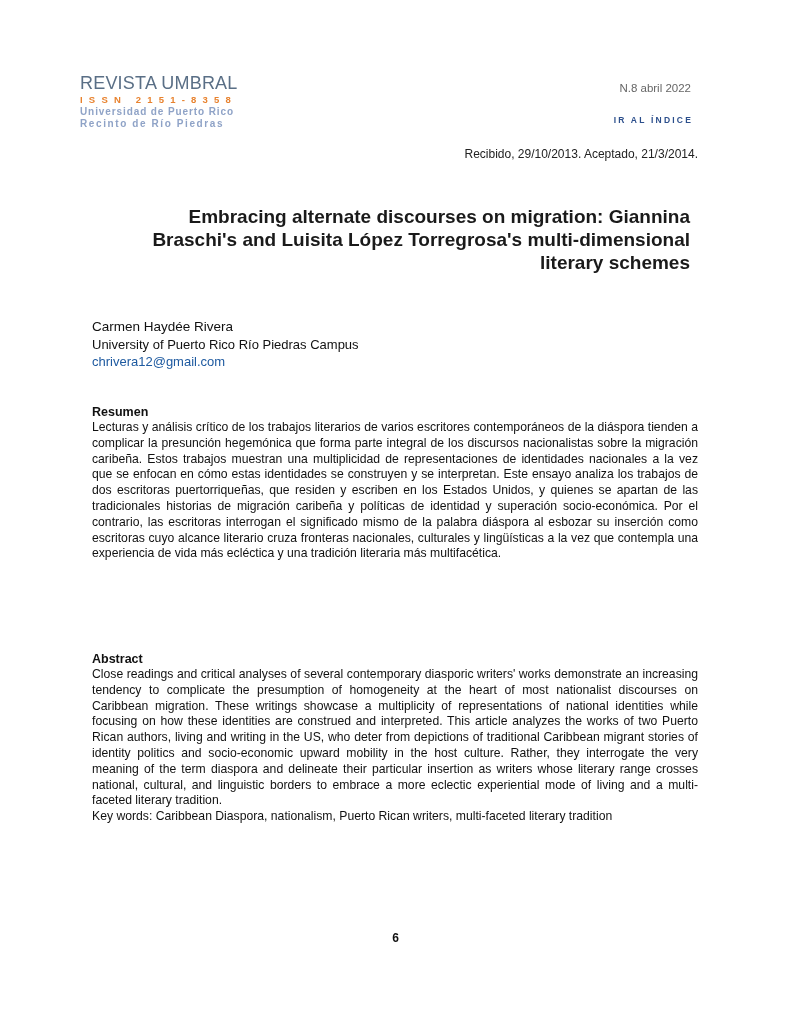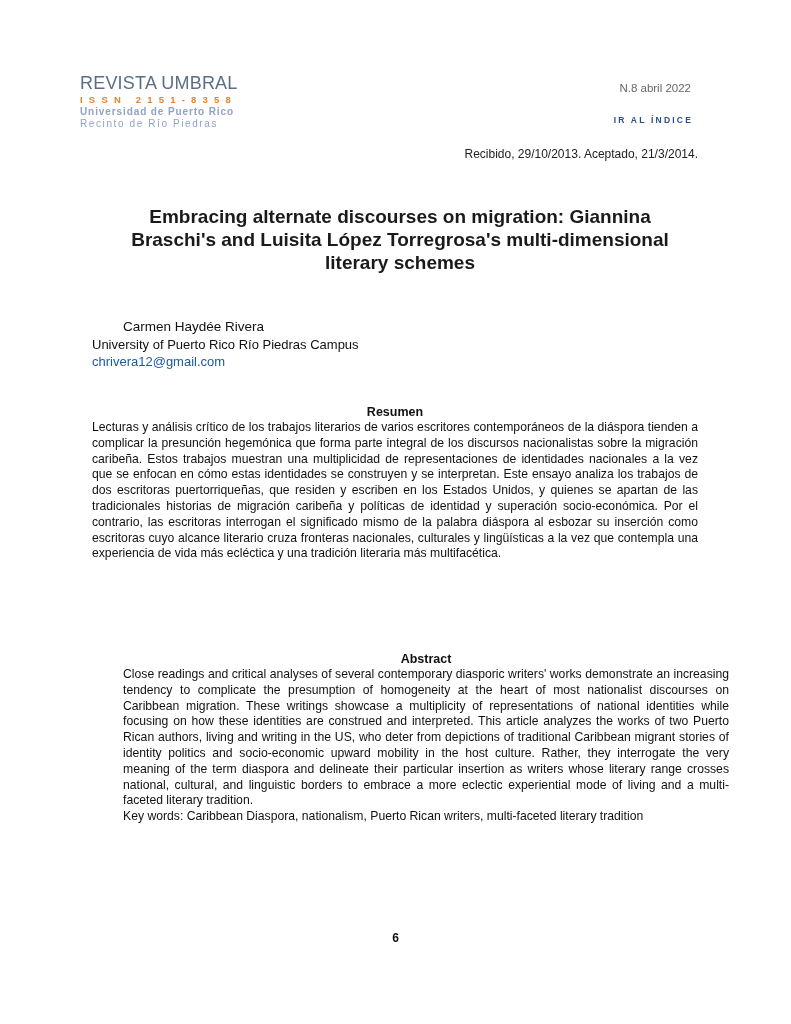--- a/index.html
+++ b/index.html
@@ -1,33 +1,33 @@
 <!DOCTYPE html>
 <html><head>
   <meta charset="utf-8">
   <style>
     html, body { margin: 0; padding: 0; background: #ffffff; }
     body { width: 791px; height: 1024px; position: relative; overflow: hidden; font-family: "Liberation Sans", sans-serif; color: #111; }
     .logo { position: absolute; left: 80px; top: 74px; line-height: 1; }
     .logo-title { font-size: 18px; color: #5a6f86; letter-spacing: 0.2px; }
     .logo-issn { font-size: 9.5px; color: #e8822e; font-weight: bold; letter-spacing: 6.2px; margin-top: 3px; }
     .logo-uni { font-size: 10px; color: #8fa3c7; font-weight: bold; letter-spacing: 0.9px; margin-top: 2px; }
-    .logo-campus { font-size: 10px; color: #8fa3c7; font-weight: normal; letter-spacing: 1.6px; margin-top: 2px; }
+    .logo-campus { font-size: 10px; color: #8fa3c7; font-weight: bold; letter-spacing: 1.6px; margin-top: 2px; }
     .issue { position: absolute; right: 100px; top: 82px; font-size: 11.5px; color: #666; }
     .index-link { position: absolute; right: 98px; top: 115px; font-size: 8.5px; color: #2c4f8c; font-weight: bold; letter-spacing: 2.2px; cursor: pointer; }
     .dates { position: absolute; right: 93px; top: 147px; font-size: 12px; color: #222; }
-    .title { position: absolute; left: 110px; width: 580px; top: 205px; text-align: center; font-weight: bold; font-size: 19px; line-height: 23px; color: #1a1a1a; }
-    .author { position: absolute; left: 92px; top: 319px; font-size: 13.5px; line-height: 16px; margin-left: 31px; }
+    .title { position: absolute; left: 110px; width: 580px; top: 205px; text-align: right; font-weight: bold; font-size: 19px; line-height: 23px; color: #1a1a1a; }
+    .author { position: absolute; left: 92px; top: 319px; font-size: 13.5px; line-height: 16px; }
     .affil { position: absolute; left: 92px; top: 337px; font-size: 13px; }
     .email { position: absolute; left: 92px; top: 354px; font-size: 13px; color: #1e5aa0; text-decoration: none; cursor: pointer; }
     .section { position: absolute; left: 92px; width: 606px; font-size: 12.2px; line-height: 15.8px; color: #111; }
-    .section h3 { margin: 0; font-size: 12.5px; font-weight: bold; line-height: 15px; text-align: center; }
+    .section h3 { margin: 0; font-size: 12.5px; font-weight: bold; line-height: 15px; }
     .section p { margin: 0; text-align: justify; }
     .resumen { top: 405px; }
-    .abstract { top: 652px; margin-left: 31px; }
+    .abstract { top: 652px; }
     .page-num { position: absolute; left: 0; width: 791px; top: 931px; text-align: center; font-size: 12px; font-weight: bold; }
   </style>
 </head>
 <body>
 
 <div class="logo">
   <div class="logo-title">REVISTA UMBRAL</div>
   <div class="logo-issn">ISSN 2151-8358</div>
   <div class="logo-uni">Universidad de Puerto Rico</div>
   <div class="logo-campus">Recinto de Río Piedras</div>

